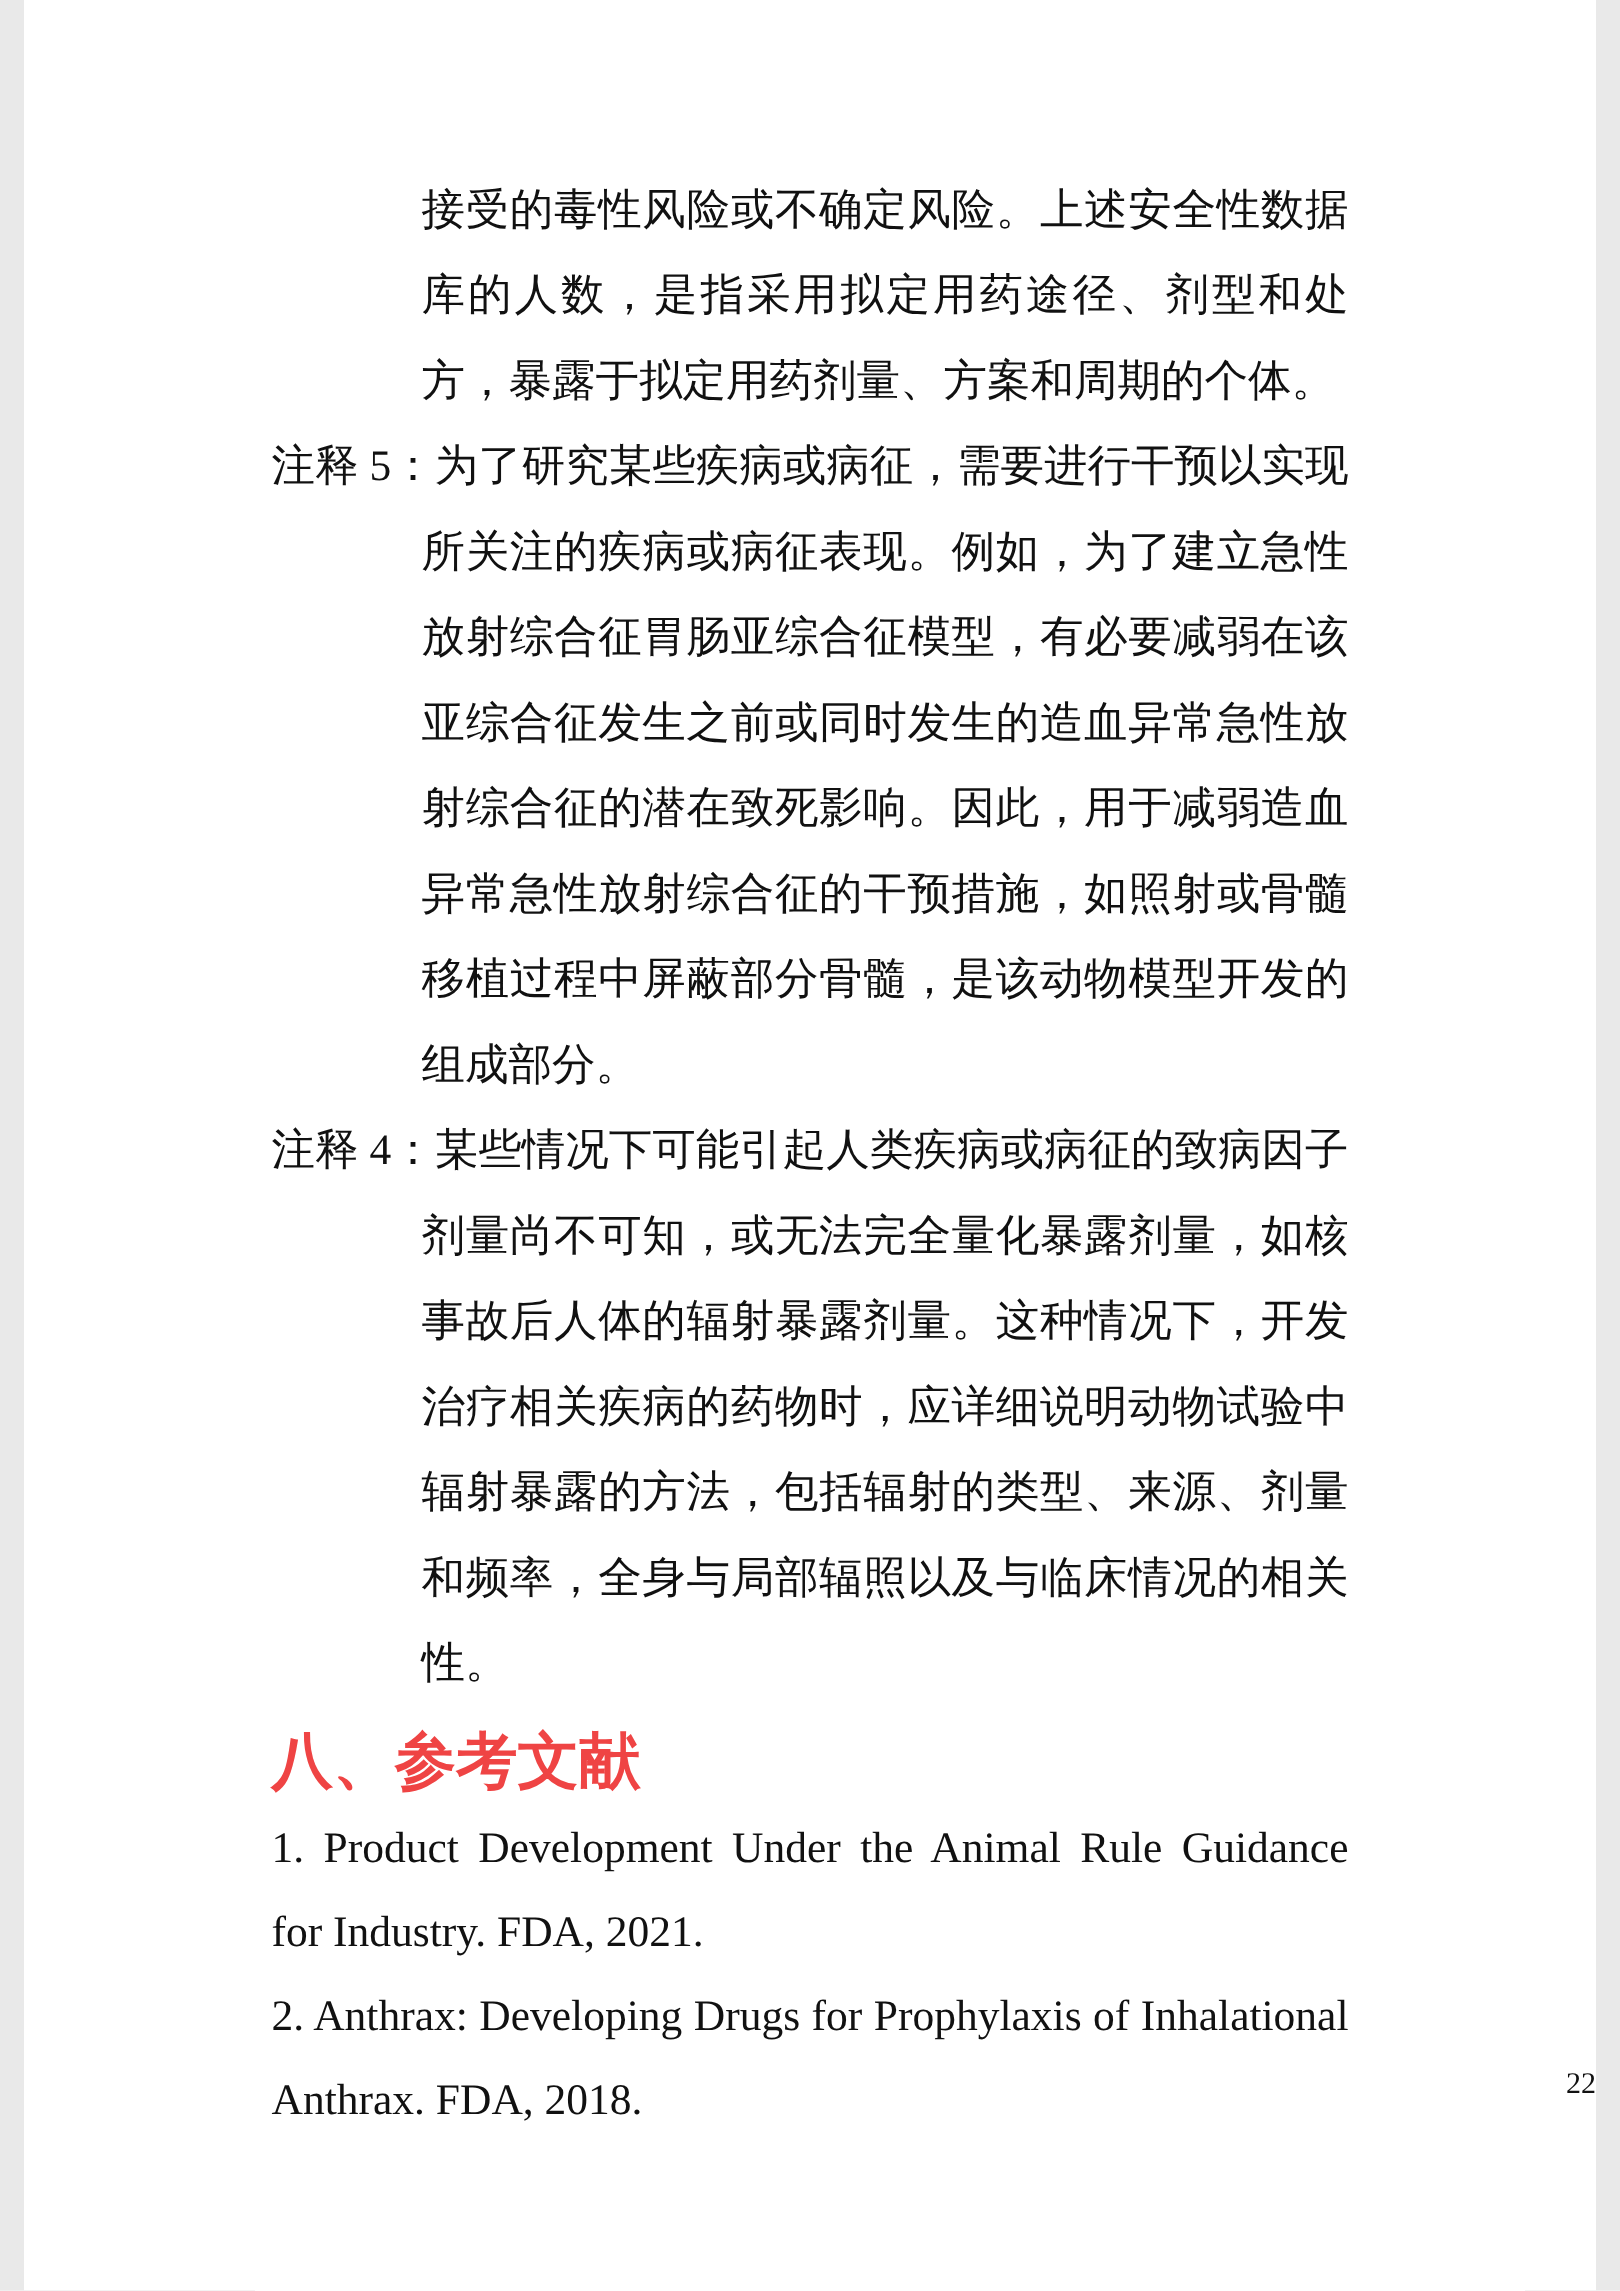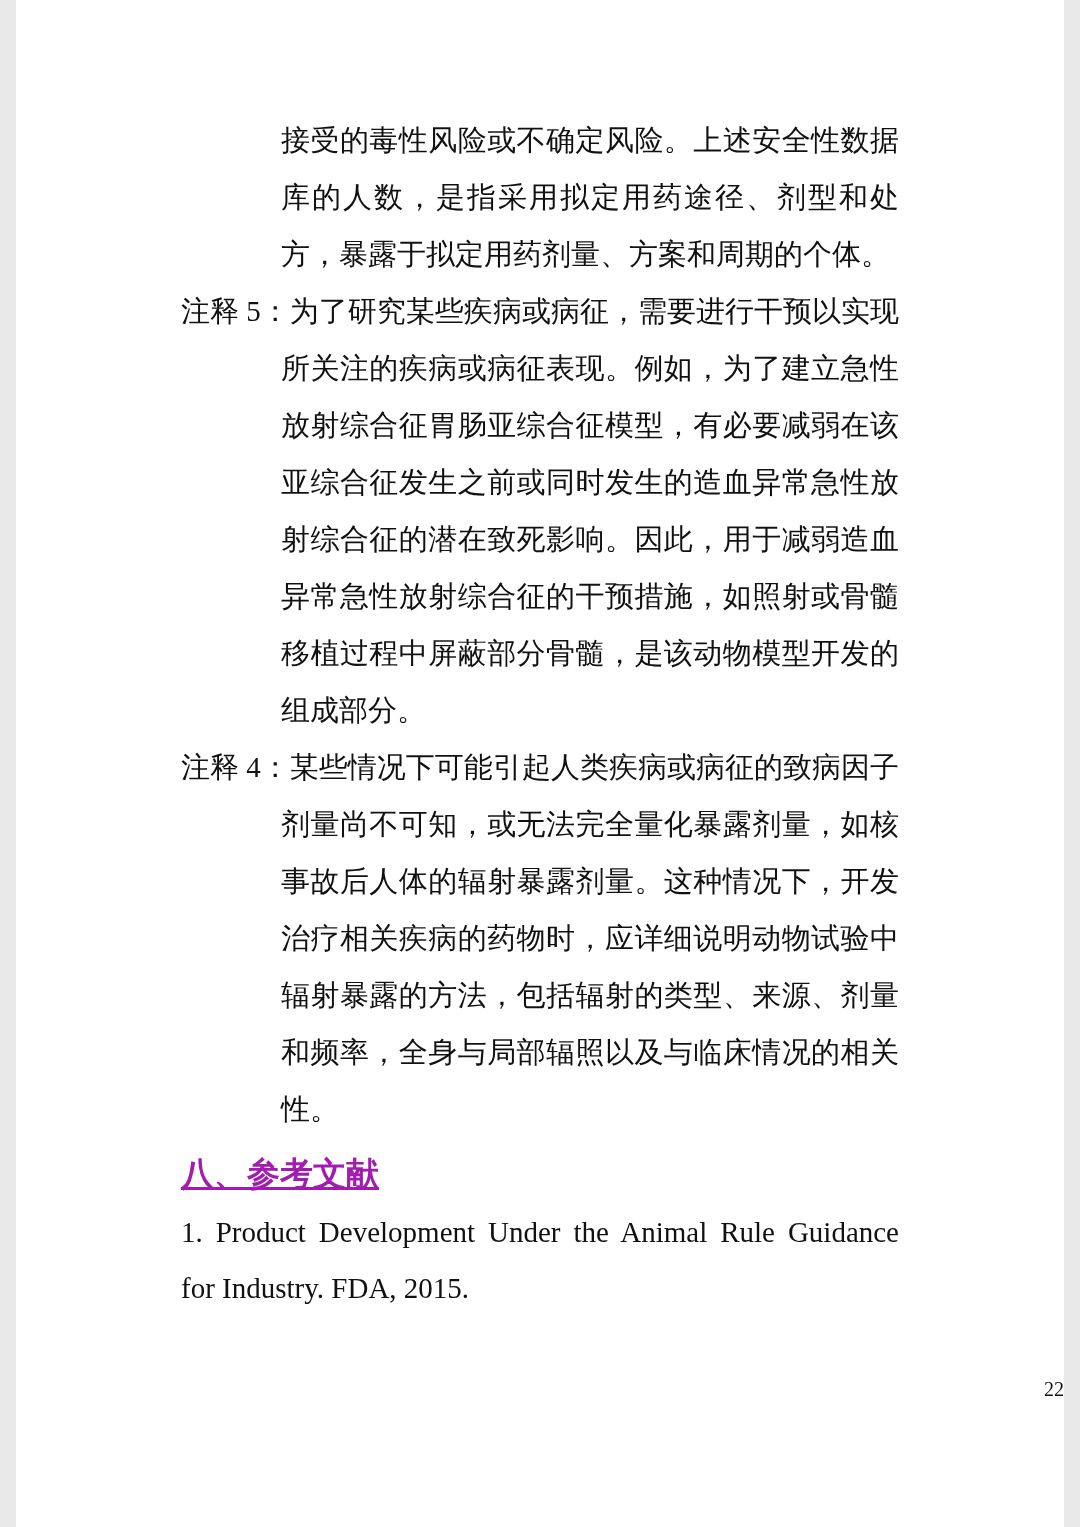--- a/index.html
+++ b/index.html
@@ -29,24 +29,23 @@
   .note.continuation {
     text-indent: 0;
   }
   .note-label {
     display: inline;
   }
   .section-heading {
     margin: 6px 0 0 0;
     font-family: "Liberation Sans", "DejaVu Sans", sans-serif;
     font-weight: 700;
-    font-size: 33px;
+    font-size: 41px;
     line-height: 60px;
-    color: #a21caf;
-    text-decoration: underline;
+    color: #ef4444;
   }
   .reference {
     margin: 0;
     text-align: justify;
     line-height: 56px;
   }
   .page-number {
     position: absolute;
     bottom: 128px;
     left: 0;
@@ -63,17 +62,18 @@
 <div class="page">
 
   <p class="note continuation"><span>接受的毒性风险或不确定风险。上述安全性数据库的人数，是指采用拟定用药途径、剂型和处方，暴露于拟定用药剂量、方案和周期的个体。</span></p>
 
   <p class="note"><span class="note-label">注释 5：</span><span>为了研究某些疾病或病征，需要进行干预以实现所关注的疾病或病征表现。例如，为了建立急性放射综合征胃肠亚综合征模型，有必要减弱在该亚综合征发生之前或同时发生的造血异常急性放射综合征的潜在致死影响。因此，用于减弱造血异常急性放射综合征的干预措施，如照射或骨髓移植过程中屏蔽部分骨髓，是该动物模型开发的组成部分。</span></p>
 
   <p class="note"><span class="note-label">注释 4：</span><span>某些情况下可能引起人类疾病或病征的致病因子剂量尚不可知，或无法完全量化暴露剂量，如核事故后人体的辐射暴露剂量。这种情况下，开发治疗相关疾病的药物时，应详细说明动物试验中辐射暴露的方法，包括辐射的类型、来源、剂量和频率，全身与局部辐照以及与临床情况的相关性。</span></p>
 
   <h2 class="section-heading">八、参考文献</h2>
 
-  <p class="reference">1. Product Development Under the Animal Rule Guidance for Industry. FDA, 2015.</p>
+  <p class="reference">1. Product Development Under the Animal Rule Guidance for Industry. FDA, 2021.</p>
+  <p class="reference">2. Anthrax: Developing Drugs for Prophylaxis of Inhalational Anthrax. FDA, 2018.</p>
 
   <div class="page-number">22</div>
 
 </div>
 
 </body></html>

